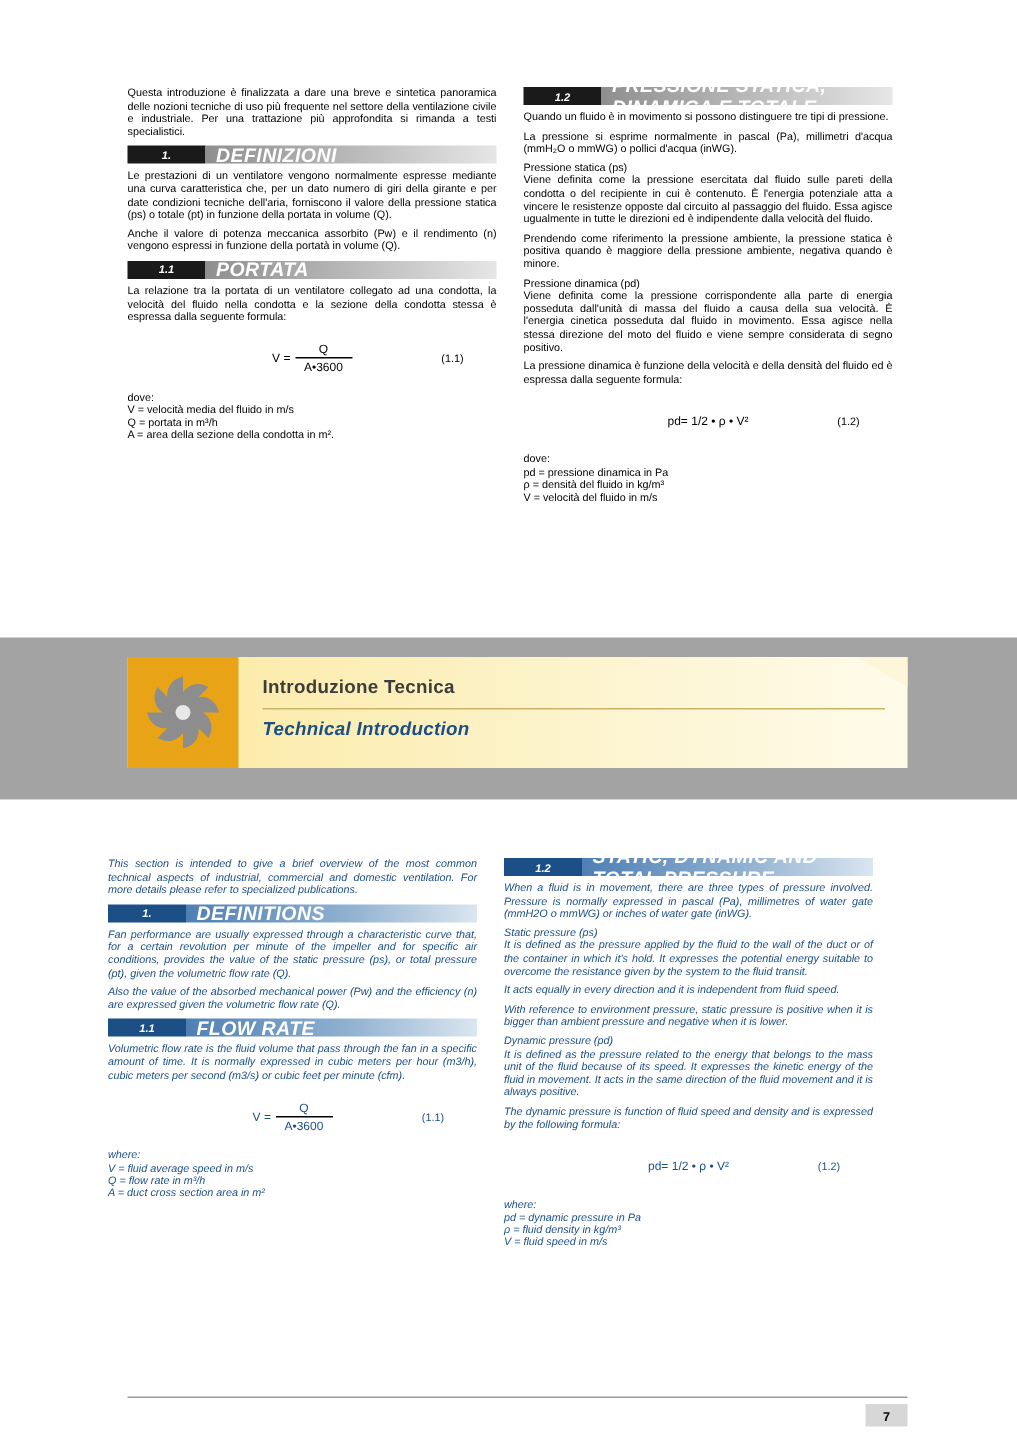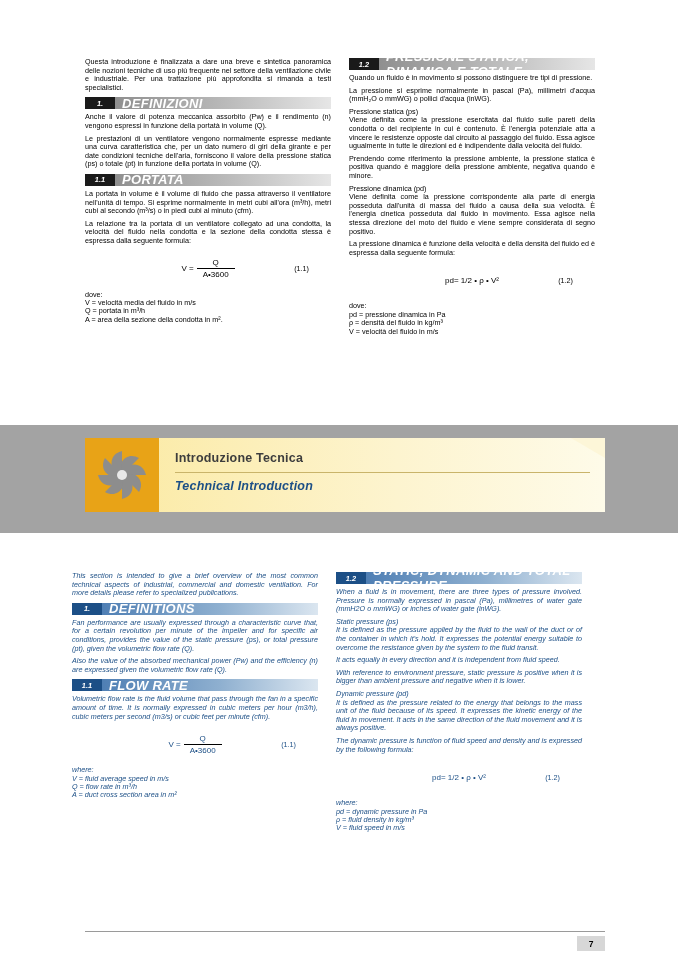--- a/index.html
+++ b/index.html
@@ -40,21 +40,21 @@
   }
   .sec-num {
     background: #1a1a1a;
     color: #fff;
     font-size: 7.4px;
     font-weight: bold;
     font-style: italic;
     display: flex;
     align-items: center;
     justify-content: center;
-    width: 30px;
+    width: 52px;
     flex: none;
   }
   .sec-title {
     flex: 1;
     background: linear-gradient(to right, #8f8f8f 0%, #bdbdbd 55%, #e6e6e6 100%);
     color: #fff;
     font-size: 13px;
     font-weight: bold;
     font-style: italic;
     letter-spacing: .3px;
@@ -223,29 +223,28 @@
 
     <div class="col">
 
       <p class="para">Questa introduzione è finalizzata a dare una breve e sintetica panoramica delle nozioni tecniche di uso più frequente nel settore della ventilazione civile e industriale. Per una trattazione più approfondita si rimanda a testi specialistici.</p>
 
       <div class="sec-head">
         <div class="sec-num">1.</div>
         <div class="sec-title">DEFINIZIONI</div>
       </div>
 
+      <p class="para">Le prestazioni di un ventilatore vengono normalmente espresse mediante una curva caratteristica che, per un dato numero di giri della girante e per date condizioni tecniche dell'aria, forniscono il valore della pressione statica (ps) o totale (pt) in funzione della portata in volume (Q).</p>
       <p class="para">Anche il valore di potenza meccanica assorbito (Pw) e il rendimento (n) vengono espressi in funzione della portatà in volume (Q).</p>
-      <p class="para">Le prestazioni di un ventilatore vengono normalmente espresse mediante una curva caratteristica che, per un dato numero di giri della girante e per date condizioni tecniche dell'aria, forniscono il valore della pressione statica (ps) o totale (pt) in funzione della portata in volume (Q).</p>
 
       <div class="sec-head">
         <div class="sec-num">1.1</div>
         <div class="sec-title">PORTATA</div>
       </div>
 
-      <p class="para">La portata in volume è il volume di fluido che passa attraverso il ventilatore nell'unità di tempo. Si esprime normalmente in metri cubi all'ora (m³/h), metri cubi al secondo (m³/s) o in piedi cubi al minuto (cfm).</p>
       <p class="para">La relazione tra la portata di un ventilatore collegato ad una condotta, la  velocità del fluido nella condotta e la sezione della condotta stessa è espressa dalla seguente formula:</p>
 
       <div class="formula-row">
         <div class="formula">
           <span>V =</span>
           <span class="frac">
             <span class="num">Q</span>
             <span class="den">A•3600</span>
           </span>
         </div>

